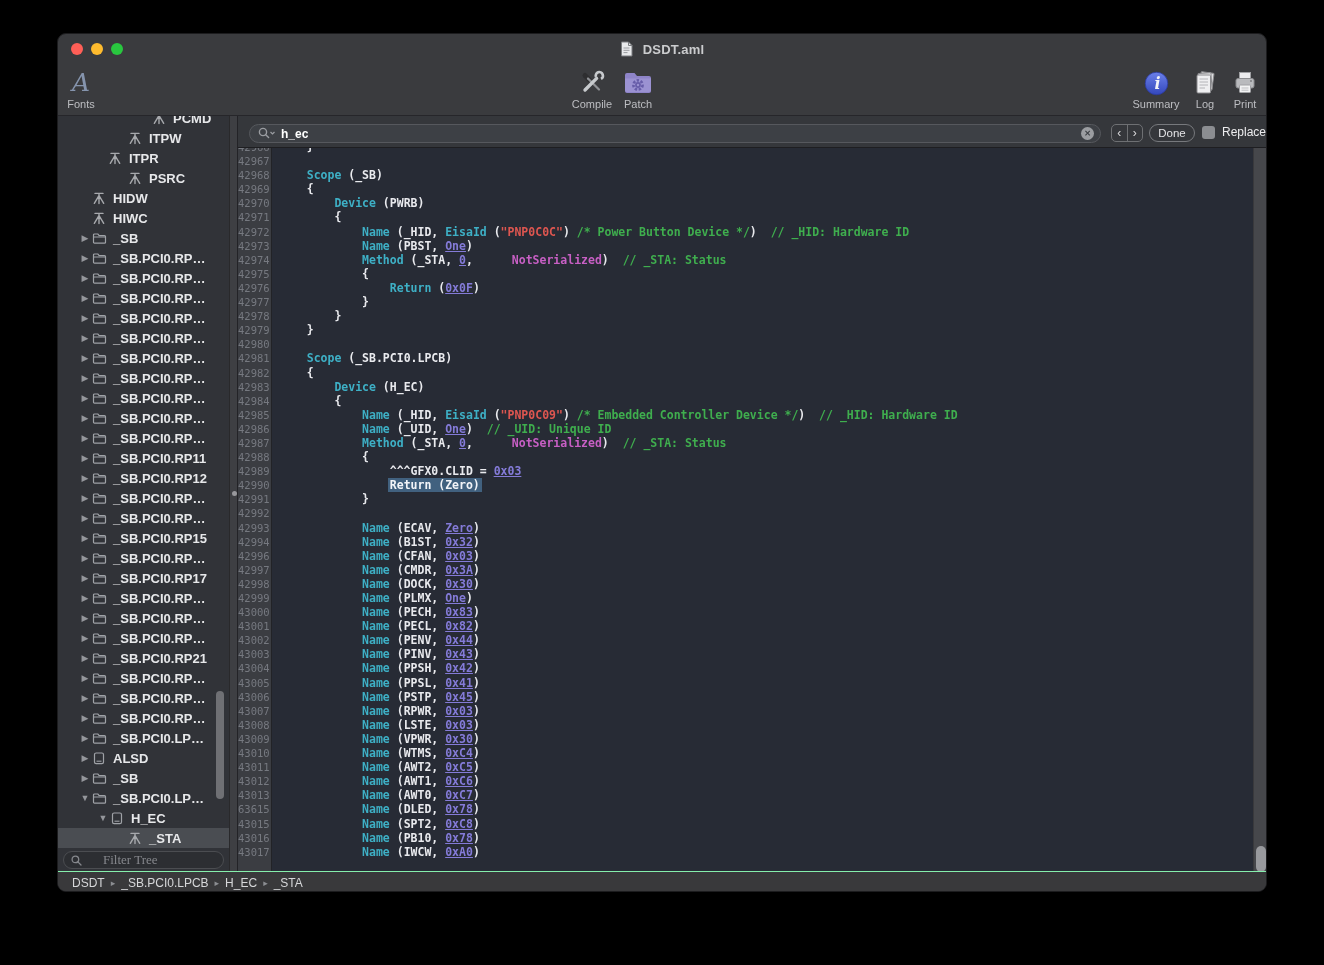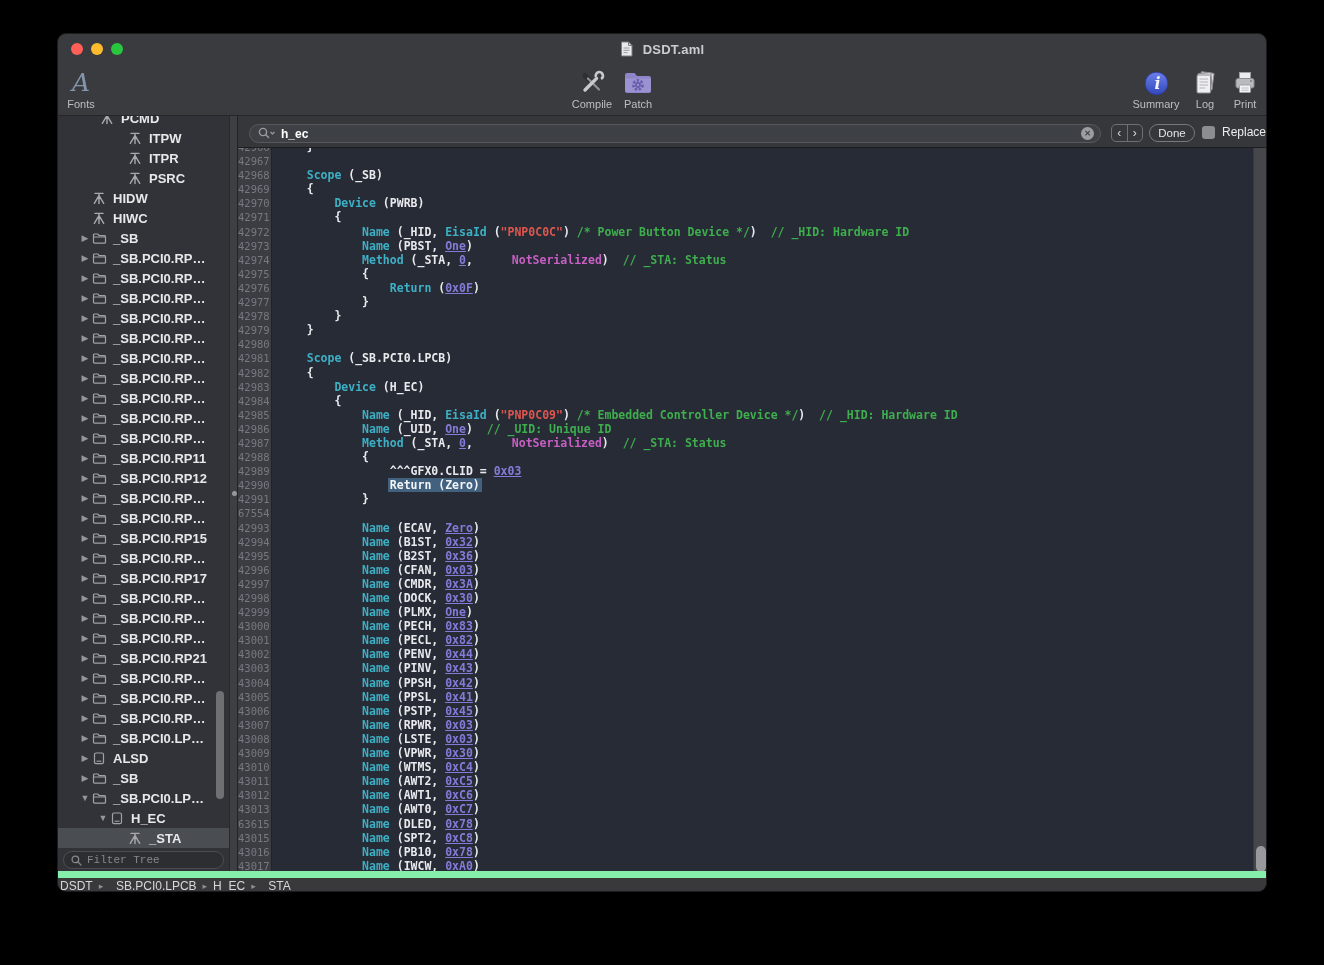--- a/index.html
+++ b/index.html
@@ -57,21 +57,21 @@
   .tree-row.selected { background:#4a4d52; }
   .disc { width:14px; font-size:9px; color:#94969b; text-align:center; flex:none; }
   .tree-ico { width:16px; height:15px; flex:none; display:flex; align-items:center; margin-right:5px; }
   .tree-label { font-size:13px; font-weight:600; color:#e7e8ea; }
   .side-scroll { position:absolute; left:158px; top:575px; width:8px; height:108px;
                  border-radius:4px; background:#6f7074; }
   .filter-field { position:absolute; left:5px; top:735px; width:161px; height:18px;
                   background:#2c2e32; border:1px solid #4b4d51; border-radius:9px;
                   display:flex; align-items:center; padding:0 7px; gap:5px; }
   .filter-field input { flex:1; min-width:0; background:transparent; border:none; outline:none;
-                  color:#cfcfd2; font-size:11px; font-family:Liberation Mono, monospace; }
+                  color:#cfcfd2; font-size:13px; font-family:Liberation Serif, serif;margin-left:16px; }
   .filter-field input::placeholder { color:#85878c; }
 
   
   .splitter { position:absolute; left:171px; top:82px; width:9px; height:755px;
               background:#3e3f43; border-left:1px solid #29292b; border-right:1px solid #232327; }
   .splitter-dot { position:absolute; left:2px; top:375px; width:5px; height:5px;
                   border-radius:50%; background:#98989c; }
 
   
   .editor { position:absolute; left:180px; top:114px; width:1015px; height:723px;
@@ -90,22 +90,22 @@
   .cd .num { color:var(--num);text-decoration:underline; }
   .cd .arg { color:var(--arg);padding-left:32px; }
   .selhl { background:var(--sel); color:#f2f4f8; padding:0 2px; margin:0 -2px; }
   .ed-scrollbar { position:absolute; left:1195px; top:114px; width:15px; height:723px;
                   background:#46474b; border-left:1px solid #39393c; }
   .ed-thumb { position:absolute; left:2px; top:698px; width:10px; height:26px;
               border-radius:5px; background:#98999d; }
 
   
   .statusbar { position:absolute; left:0; top:837px; width:100%; height:22px;
-               background:#39393b; border-top:7px solid #86efac;
-               display:flex; align-items:center; padding-left:2px; }
+               background:#39393b; border-top:1px solid #86efac;
+               display:flex; align-items:center; padding-left:14px; }
   .crumb { font-size:12px; color:#d6d7d9; font-weight:500; }
   .crumb-sep { font-size:9px; color:#8c8e92; padding:0 6px; }
 
   svg { display:block; }
 </style>
 </head>
 <body>
 
 <div class="window">
 
@@ -191,39 +191,39 @@
           <circle cx="19" cy="11" r="0.9" fill="#77787b"></circle>
         </svg>
       </div>
       <div class="tb-label">Print</div>
     </div>
   </div>
 
   <div class="sidebar">
     <div class="tree">
         <div class="tree-inner">
-          <div class="tree-row" style="padding-left: 28px;">
+          <div class="tree-row" style="padding-left: 56px; margin-left: 24px;">
             <span class="disc"></span>
             <span class="tree-ico">
               <svg width="14" height="15" viewBox="0 0 14 15">
                 <path d="M3 2.4 H11 M7 2.4 V12.6 M6.8 4.8 L2.3 12.3 M7.2 4.8 L11.7 12.3" fill="none" stroke="#a7a9ad" stroke-width="1.4" stroke-linecap="round"></path>
               </svg>
             </span>
             <span class="tree-label">PCMD</span>
           </div>
           <div class="tree-row" style="padding-left: 56px;">
             <span class="disc"></span>
             <span class="tree-ico">
               <svg width="14" height="15" viewBox="0 0 14 15">
                 <path d="M3 2.4 H11 M7 2.4 V12.6 M6.8 4.8 L2.3 12.3 M7.2 4.8 L11.7 12.3" fill="none" stroke="#a7a9ad" stroke-width="1.4" stroke-linecap="round"></path>
               </svg>
             </span>
             <span class="tree-label">ITPW</span>
           </div>
-          <div class="tree-row" style="padding-left: 56px;">
+          <div class="tree-row" style="padding-left: 36px;">
             <span class="disc"></span>
             <span class="tree-ico">
               <svg width="14" height="15" viewBox="0 0 14 15">
                 <path d="M3 2.4 H11 M7 2.4 V12.6 M6.8 4.8 L2.3 12.3 M7.2 4.8 L11.7 12.3" fill="none" stroke="#a7a9ad" stroke-width="1.4" stroke-linecap="round"></path>
               </svg>
             </span>
             <span class="tree-label">ITPR</span>
           </div>
           <div class="tree-row" style="padding-left: 56px;">
             <span class="disc"></span>
@@ -622,24 +622,23 @@
         <div class="cl"><span class="ln">42982</span><span class="cd">    {</span></div>
         <div class="cl"><span class="ln">42983</span><span class="cd">        <span class="kw">Device</span> (H_EC)</span></div>
         <div class="cl"><span class="ln">42984</span><span class="cd">        {</span></div>
         <div class="cl"><span class="ln">42985</span><span class="cd">            <span class="kw">Name</span> (_HID, <span class="kw">EisaId</span> (<span class="str">"PNP0C09"</span>) <span class="com">/* Embedded Controller Device */</span>)  <span class="com">// _HID: Hardware ID</span></span></div>
         <div class="cl"><span class="ln">42986</span><span class="cd">            <span class="kw">Name</span> (_UID, <span class="num">One</span>)  <span class="com">// _UID: Unique ID</span></span></div>
         <div class="cl"><span class="ln">42987</span><span class="cd">            <span class="kw">Method</span> (_STA, <span class="num">0</span>, <span class="arg">NotSerialized</span>)  <span class="com">// _STA: Status</span></span></div>
         <div class="cl"><span class="ln">42988</span><span class="cd">            {</span></div>
         <div class="cl"><span class="ln">42989</span><span class="cd">                ^^^GFX0.CLID = <span class="num">0x03</span></span></div>
         <div class="cl"><span class="ln">42990</span><span class="cd">                <span class="selhl">Return (Zero)</span></span></div>
         <div class="cl"><span class="ln">42991</span><span class="cd">            }</span></div>
-        <div class="cl"><span class="ln">67554</span><span class="cd"></span></div>
+        <div class="cl"><span class="ln">42992</span><span class="cd"></span></div>
         <div class="cl"><span class="ln">42993</span><span class="cd">            <span class="kw">Name</span> (ECAV, <span class="num">Zero</span>)</span></div>
         <div class="cl"><span class="ln">42994</span><span class="cd">            <span class="kw">Name</span> (B1ST, <span class="num">0x32</span>)</span></div>
-        <div class="cl"><span class="ln">42995</span><span class="cd">            <span class="kw">Name</span> (B2ST, <span class="num">0x36</span>)</span></div>
         <div class="cl"><span class="ln">42996</span><span class="cd">            <span class="kw">Name</span> (CFAN, <span class="num">0x03</span>)</span></div>
         <div class="cl"><span class="ln">42997</span><span class="cd">            <span class="kw">Name</span> (CMDR, <span class="num">0x3A</span>)</span></div>
         <div class="cl"><span class="ln">42998</span><span class="cd">            <span class="kw">Name</span> (DOCK, <span class="num">0x30</span>)</span></div>
         <div class="cl"><span class="ln">42999</span><span class="cd">            <span class="kw">Name</span> (PLMX, <span class="num">One</span>)</span></div>
         <div class="cl"><span class="ln">43000</span><span class="cd">            <span class="kw">Name</span> (PECH, <span class="num">0x83</span>)</span></div>
         <div class="cl"><span class="ln">43001</span><span class="cd">            <span class="kw">Name</span> (PECL, <span class="num">0x82</span>)</span></div>
         <div class="cl"><span class="ln">43002</span><span class="cd">            <span class="kw">Name</span> (PENV, <span class="num">0x44</span>)</span></div>
         <div class="cl"><span class="ln">43003</span><span class="cd">            <span class="kw">Name</span> (PINV, <span class="num">0x43</span>)</span></div>
         <div class="cl"><span class="ln">43004</span><span class="cd">            <span class="kw">Name</span> (PPSH, <span class="num">0x42</span>)</span></div>
         <div class="cl"><span class="ln">43005</span><span class="cd">            <span class="kw">Name</span> (PPSL, <span class="num">0x41</span>)</span></div>

